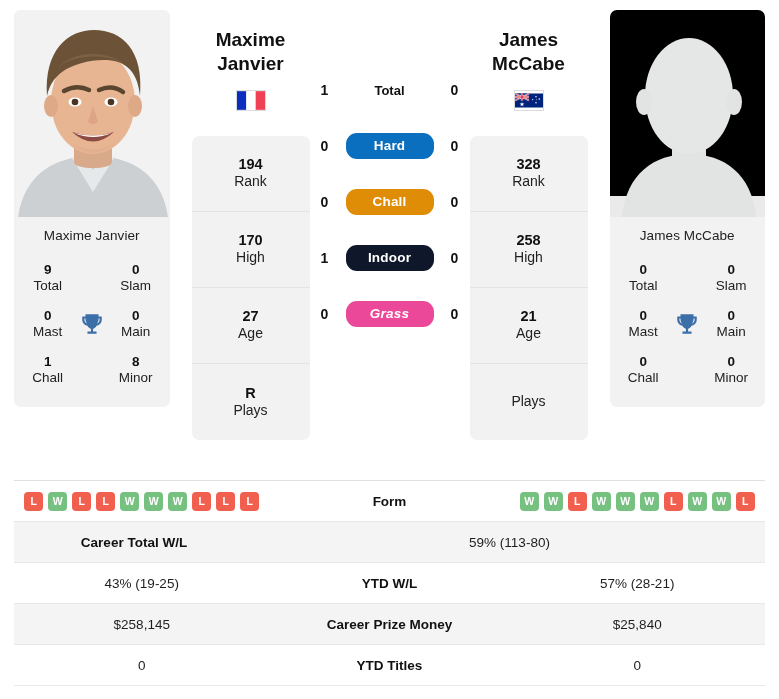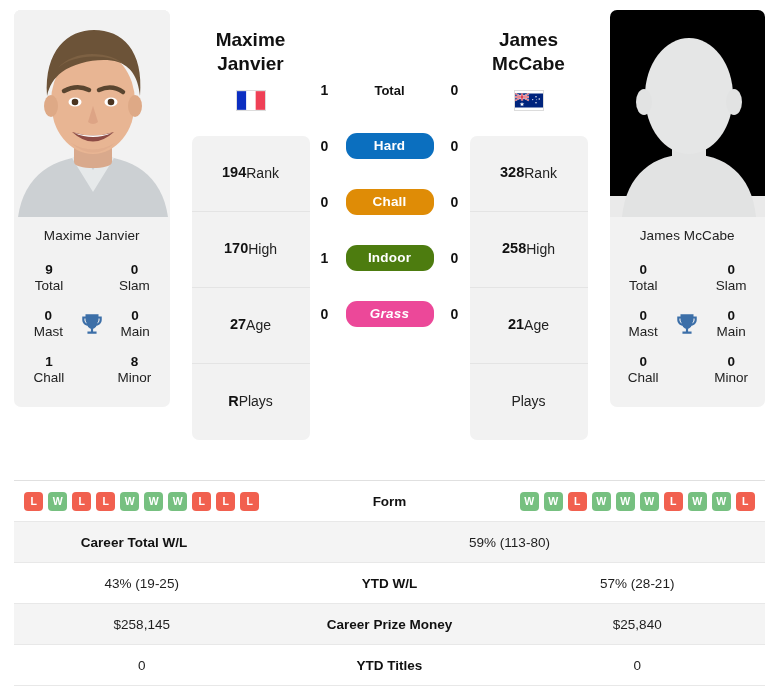--- a/index.html
+++ b/index.html
@@ -25,21 +25,21 @@
   
   .player-card {
     width: 158px;
     margin-top: 10px;
     background: #f2f2f2;
     border-radius: 7px;
     overflow: hidden;
     display: flex;
     flex-direction: column;
   }
-  .player-card.left  { margin-left: 14px; }
+  .player-card.left  { margin-left: 14px; align-items: center; }
   .player-card.right { margin-right: 14px; align-items: center; }
 
   .photo-wrap {
     width: 100%;
     height: 207px;
     overflow: hidden;
     position: relative;
     background: #f2f2f2;
   }
 
@@ -88,21 +88,21 @@
   .rank-stack {
     width: 118px;
     margin-top: 126px;
     background: #f2f2f2;
     border-radius: 7px;
     overflow: hidden;
   }
   .rank-item {
     height: 76px;
     display: flex;
-    flex-direction: row;
+    flex-direction: column;
     align-items: center;
     justify-content: center;
     border-bottom: 1px solid #e4e4e4;
     line-height: 1.2;
   }
   .rank-item:last-child { border-bottom: none; }
   .rank-val {
     font-size: 14.5px;
     font-weight: bold;
     color: #111;
@@ -359,21 +359,21 @@
         <div class="h2h-row">
           <div class="h2h-score">0</div>
           <div class="h2h-mid">
             <span class="surface-pill" style="background: rgb(223, 140, 6);">Chall</span>
           </div>
           <div class="h2h-score">0</div>
         </div>
         <div class="h2h-row">
           <div class="h2h-score">1</div>
           <div class="h2h-mid">
-            <span class="surface-pill" style="background: #4d7c0f;">Indoor</span>
+            <span class="surface-pill" style="background: #0f172a;">Indoor</span>
           </div>
           <div class="h2h-score">0</div>
         </div>
         <div class="h2h-row">
           <div class="h2h-score">0</div>
           <div class="h2h-mid">
             <span class="surface-pill" style="background: #ec4899; font-style: italic;">Grass</span>
           </div>
           <div class="h2h-score">0</div>
         </div>

